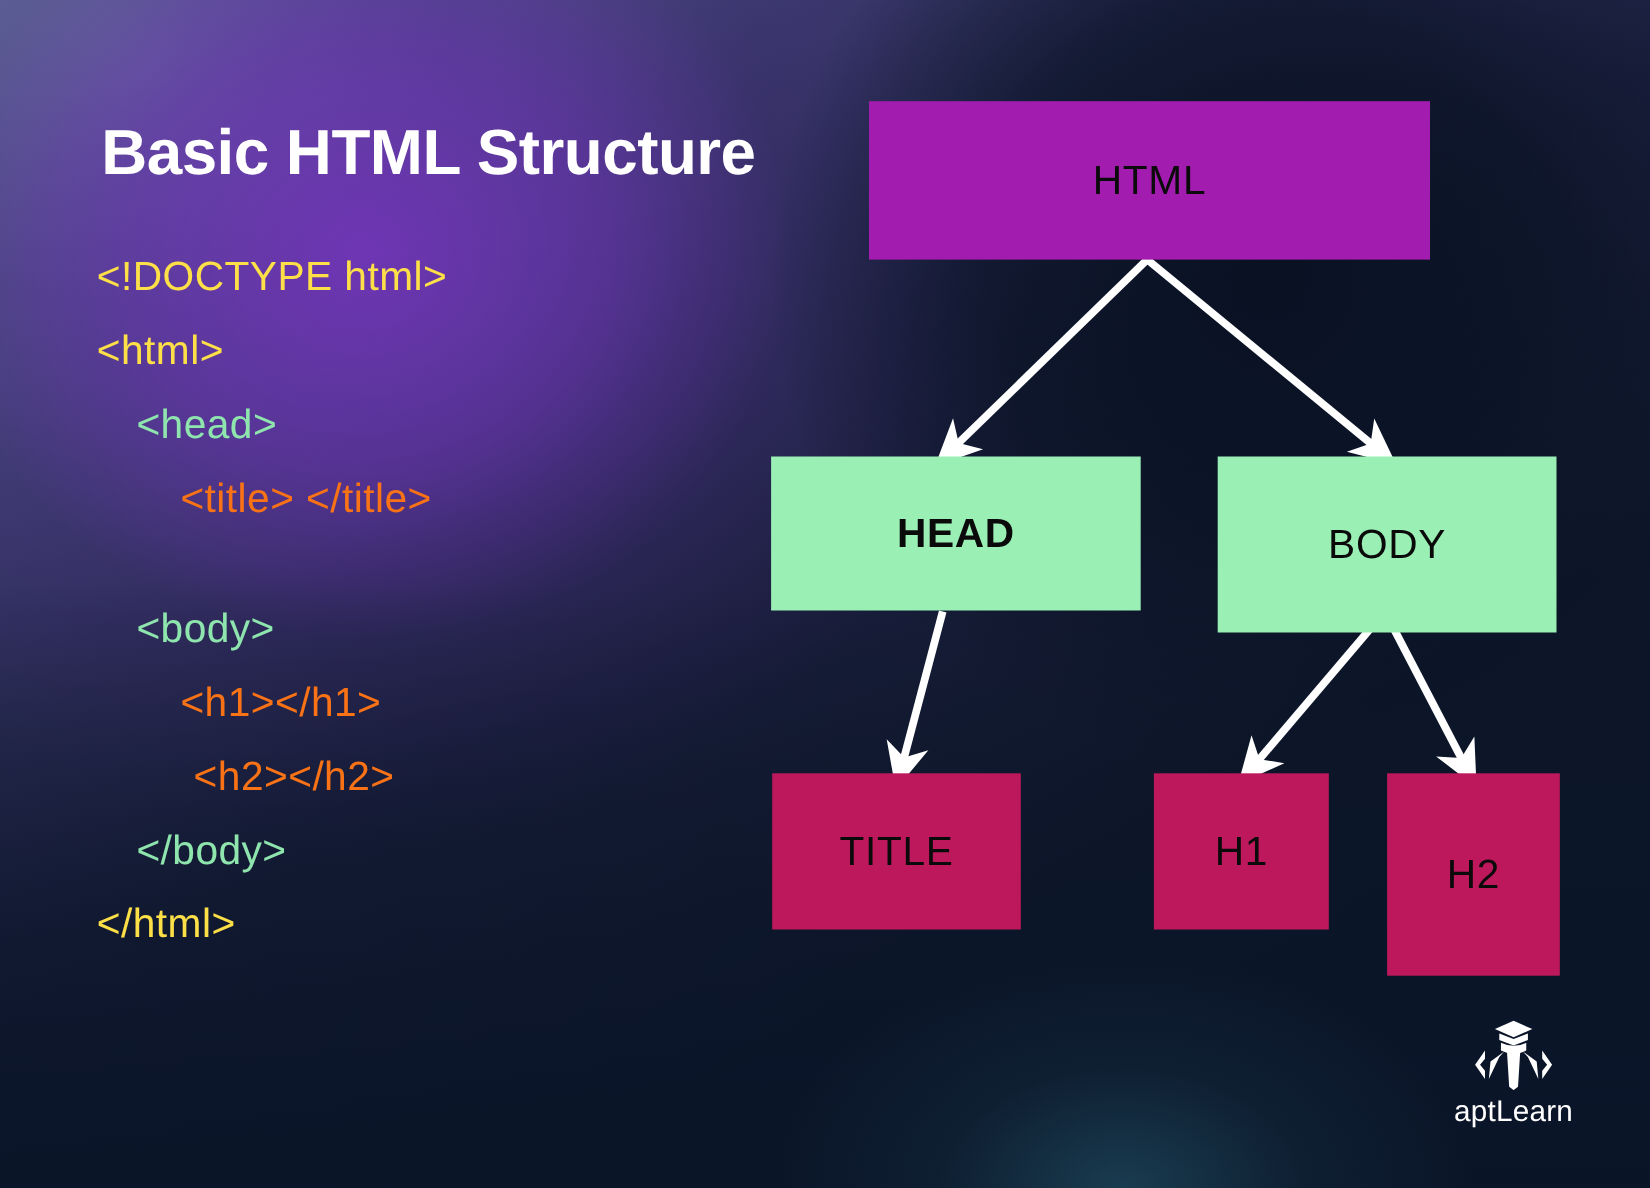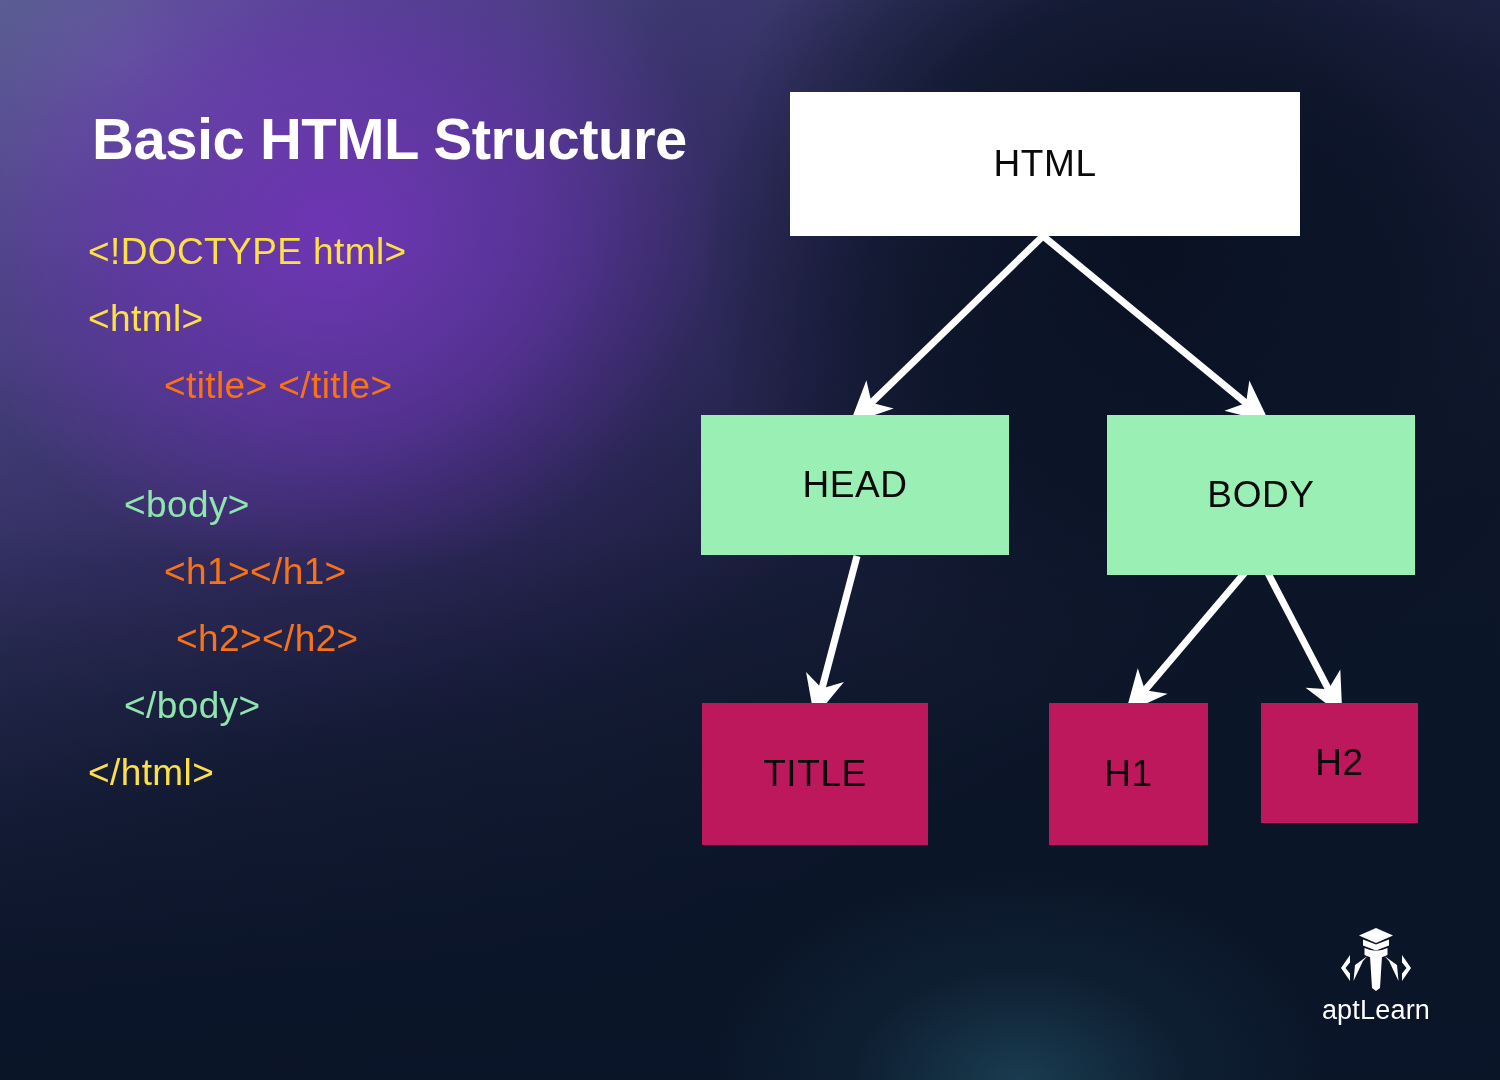--- a/index.html
+++ b/index.html
@@ -108,30 +108,30 @@
   }
   .node {
     position: absolute;
     display: flex;
     align-items: center;
     justify-content: center;
     color: #0a0a0a;
     font-size: 37px;
     letter-spacing: 0.6px;
   }
-  .node.root  { background: #ffffff; }
+  .node.root  { background: #a21caf; }
   .node.mid   { background: #99efb4; }
   .node.leaf  { background: #be185d; }
 
   .node-html  { left: 790px;  top: 92px;  width: 510px; height: 144px; }
-  .node-head  { left: 701px;  top: 415px; width: 308px; height: 140px; }
+  .node-head  { left: 701px;  top: 415px; width: 336px; height: 140px; font-weight: bold; }
   .node-body  { left: 1107px; top: 415px; width: 308px; height: 160px; }
   .node-title { left: 702px;  top: 703px; width: 226px; height: 142px; }
   .node-h1    { left: 1049px; top: 703px; width: 159px; height: 142px; }
-  .node-h2    { left: 1261px; top: 703px; width: 157px; height: 120px; }
+  .node-h2    { left: 1261px; top: 703px; width: 157px; height: 184px; }
 
   .edges {
     position: absolute;
     left: 0; top: 0;
     width: 1500px;
     height: 1080px;
     pointer-events: none;
   }
 
   
@@ -163,20 +163,21 @@
   <div class="bg-purple"></div>
   <div class="bg-rightdark"></div>
   <div class="bg-navy-bottom"></div>
   <div class="bg-teal"></div>
 
   <div class="slide-title">Basic HTML Structure</div>
 
   <div class="code-block">
     <div class="code-line white">&lt;!DOCTYPE html&gt;</div>
     <div class="code-line white">&lt;html&gt;</div>
+    <div class="code-line green" style="padding-left:36px">&lt;head&gt;</div>
     <div class="code-line yellow" style="padding-left:76px">&lt;title&gt; &lt;/title&gt;</div>
     <div class="code-line spacer"></div>
     <div class="code-line green" style="padding-left:36px">&lt;body&gt;</div>
     <div class="code-line yellow" style="padding-left:76px">&lt;h1&gt;&lt;/h1&gt;</div>
     <div class="code-line yellow" style="padding-left:88px">&lt;h2&gt;&lt;/h2&gt;</div>
     <div class="code-line green" style="padding-left:36px">&lt;/body&gt;</div>
     <div class="code-line white">&lt;/html&gt;</div>
   </div>
 
   <div class="diagram">

